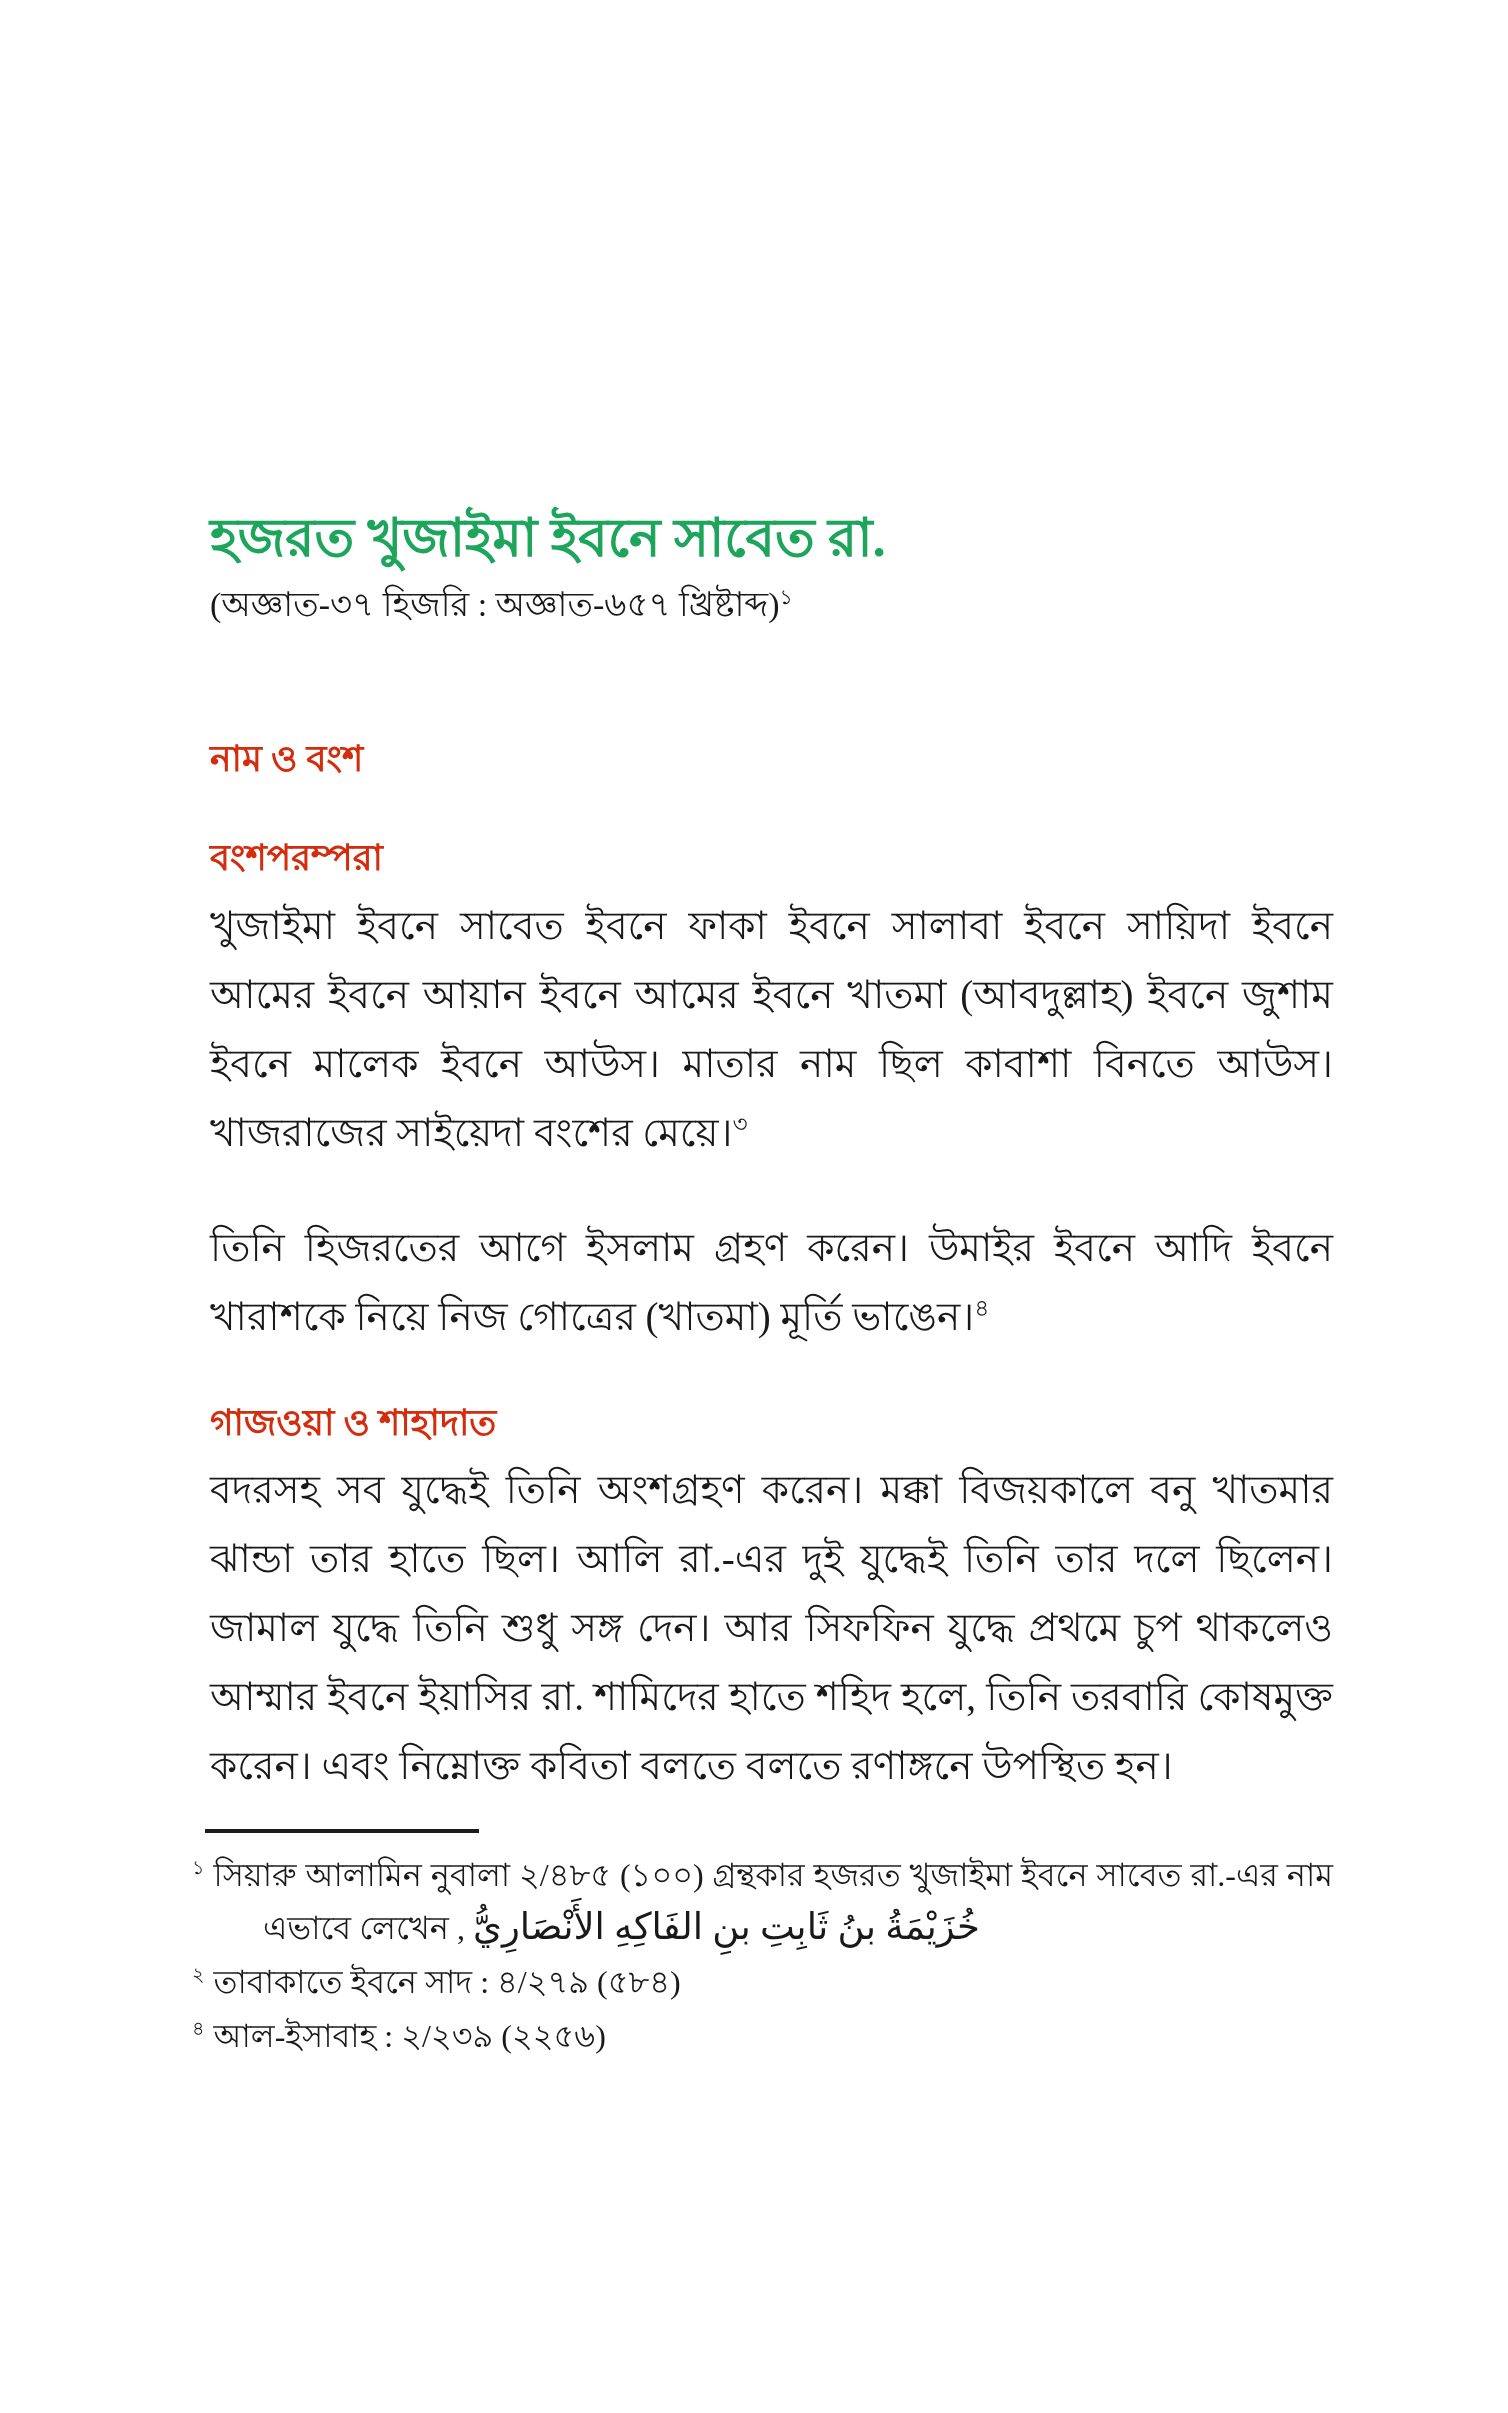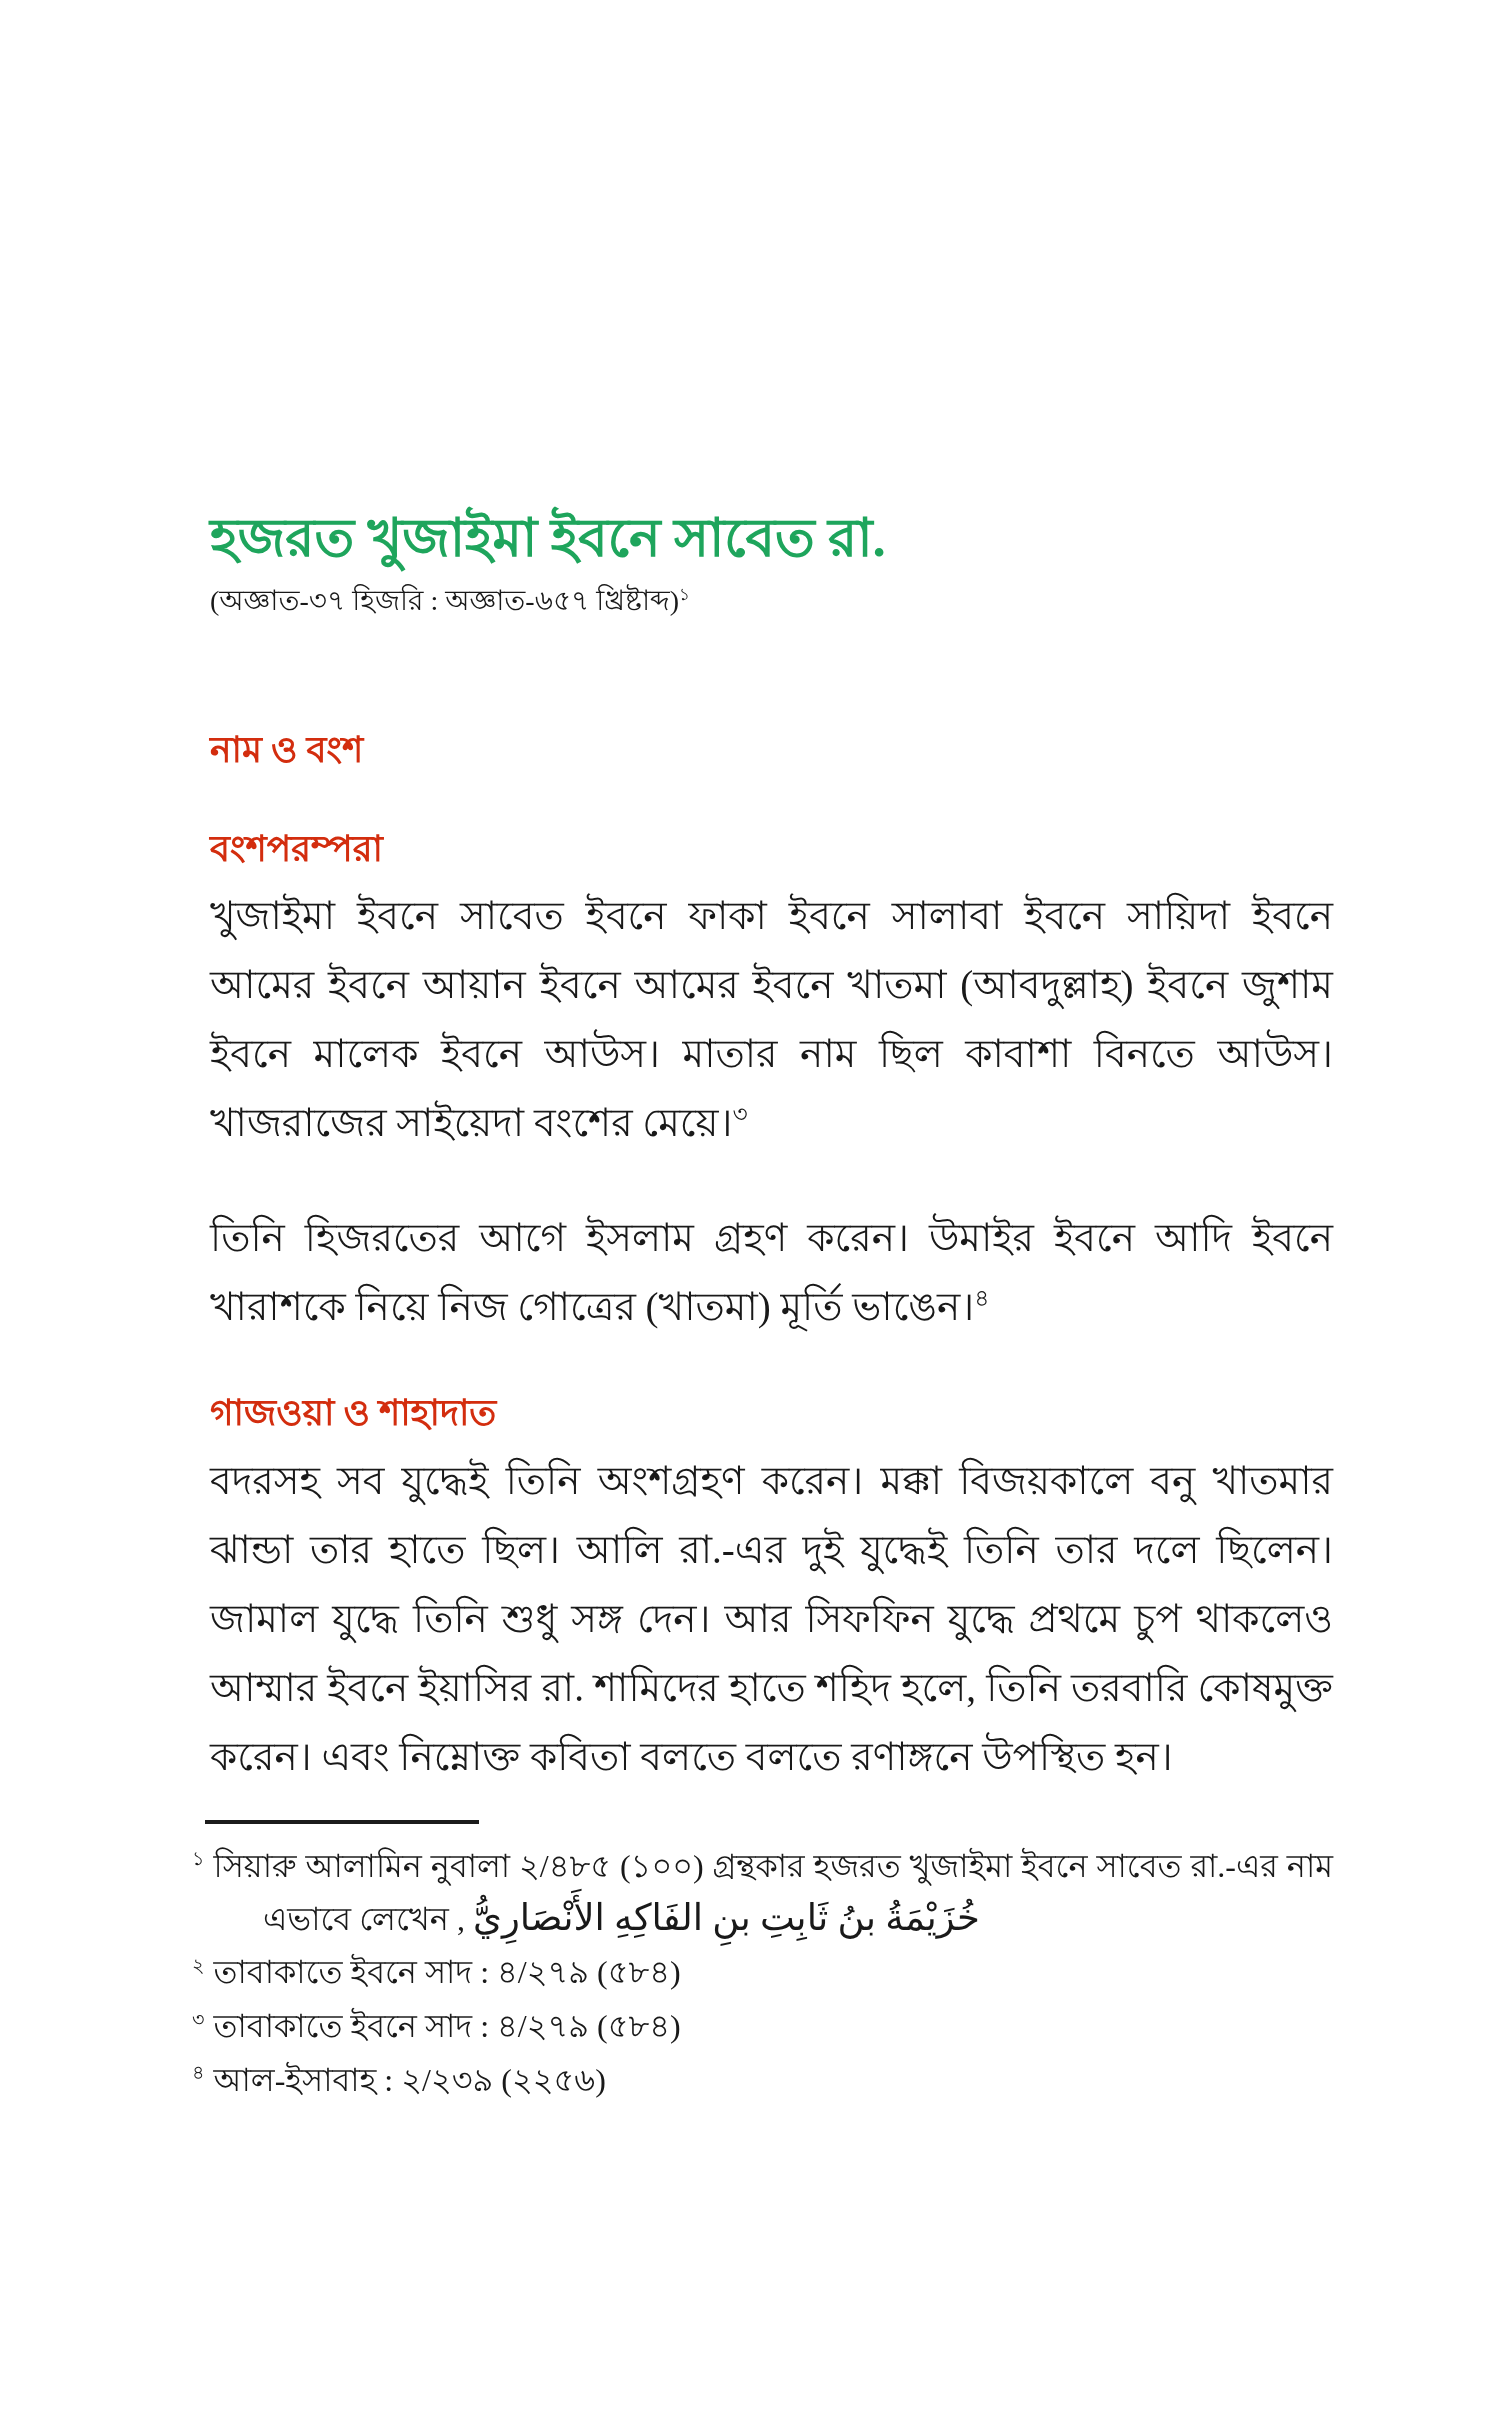--- a/index.html
+++ b/index.html
@@ -30,21 +30,21 @@
     padding-top: 505px;
     text-align: left;
   }
   .page-title {
     font-size: 53px;
     font-weight: bold;
     color: #1ea55c;
     line-height: 1.25;
   }
   .page-subtitle {
-    font-size: 28px;
+    font-size: 34px;
     line-height: 1.55;
     margin-top: 7.3px;
     color: #191919;
   }
   sup.fn-ref {
     font-size: 60%;
     vertical-align: super;
     line-height: 0;
   }
   .section {
@@ -124,19 +124,18 @@
     <div class="section">
       <div class="section-heading">গাজওয়া ও শাহাদাত</div>
       <div class="section-para"><span>বদরসহ সব যুদ্ধেই তিনি অংশগ্রহণ করেন। মক্কা বিজয়কালে বনু খাতমার ঝান্ডা তার হাতে ছিল। আলি রা.-এর দুই যুদ্ধেই তিনি তার দলে ছিলেন। জামাল যুদ্ধে তিনি শুধু সঙ্গ দেন। আর সিফফিন যুদ্ধে প্রথমে চুপ থাকলেও আম্মার ইবনে ইয়াসির রা. শামিদের হাতে শহিদ হলে, তিনি তরবারি কোষমুক্ত করেন। এবং নিম্নোক্ত কবিতা বলতে বলতে রণাঙ্গনে উপস্থিত হন।</span><sup class="fn-ref"></sup></div>
     </div>
 
     <div class="footnote-rule"></div>
 
     <div class="footnotes">
       <div class="footnote"><sup class="fn-marker">১</sup><span>সিয়ারু আলামিন নুবালা ২/৪৮৫ (১০০) গ্রন্থকার হজরত খুজাইমা ইবনে সাবেত রা.-এর নাম এভাবে লেখেন ,</span> <span class="fn-arabic" dir="rtl">خُزَيْمَةُ بنُ ثَابِتِ بنِ الفَاكِهِ الأَنْصَارِيُّ</span></div>
       <div class="footnote"><sup class="fn-marker">২</sup><span>তাবাকাতে ইবনে সাদ : ৪/২৭৯ (৫৮৪)</span></div>
-      <div class="footnote"><sup class="fn-marker">৩</sup><span>তাবাকাতে ইবনে সাদ : ৪/২৭৯ (৫৮৪)</span></div>
       <div class="footnote"><sup class="fn-marker">৪</sup><span>আল-ইসাবাহ : ২/২৩৯ (২২৫৬)</span></div>
     </div>
 
   </div>
 </div>
 
 
 </body></html>

